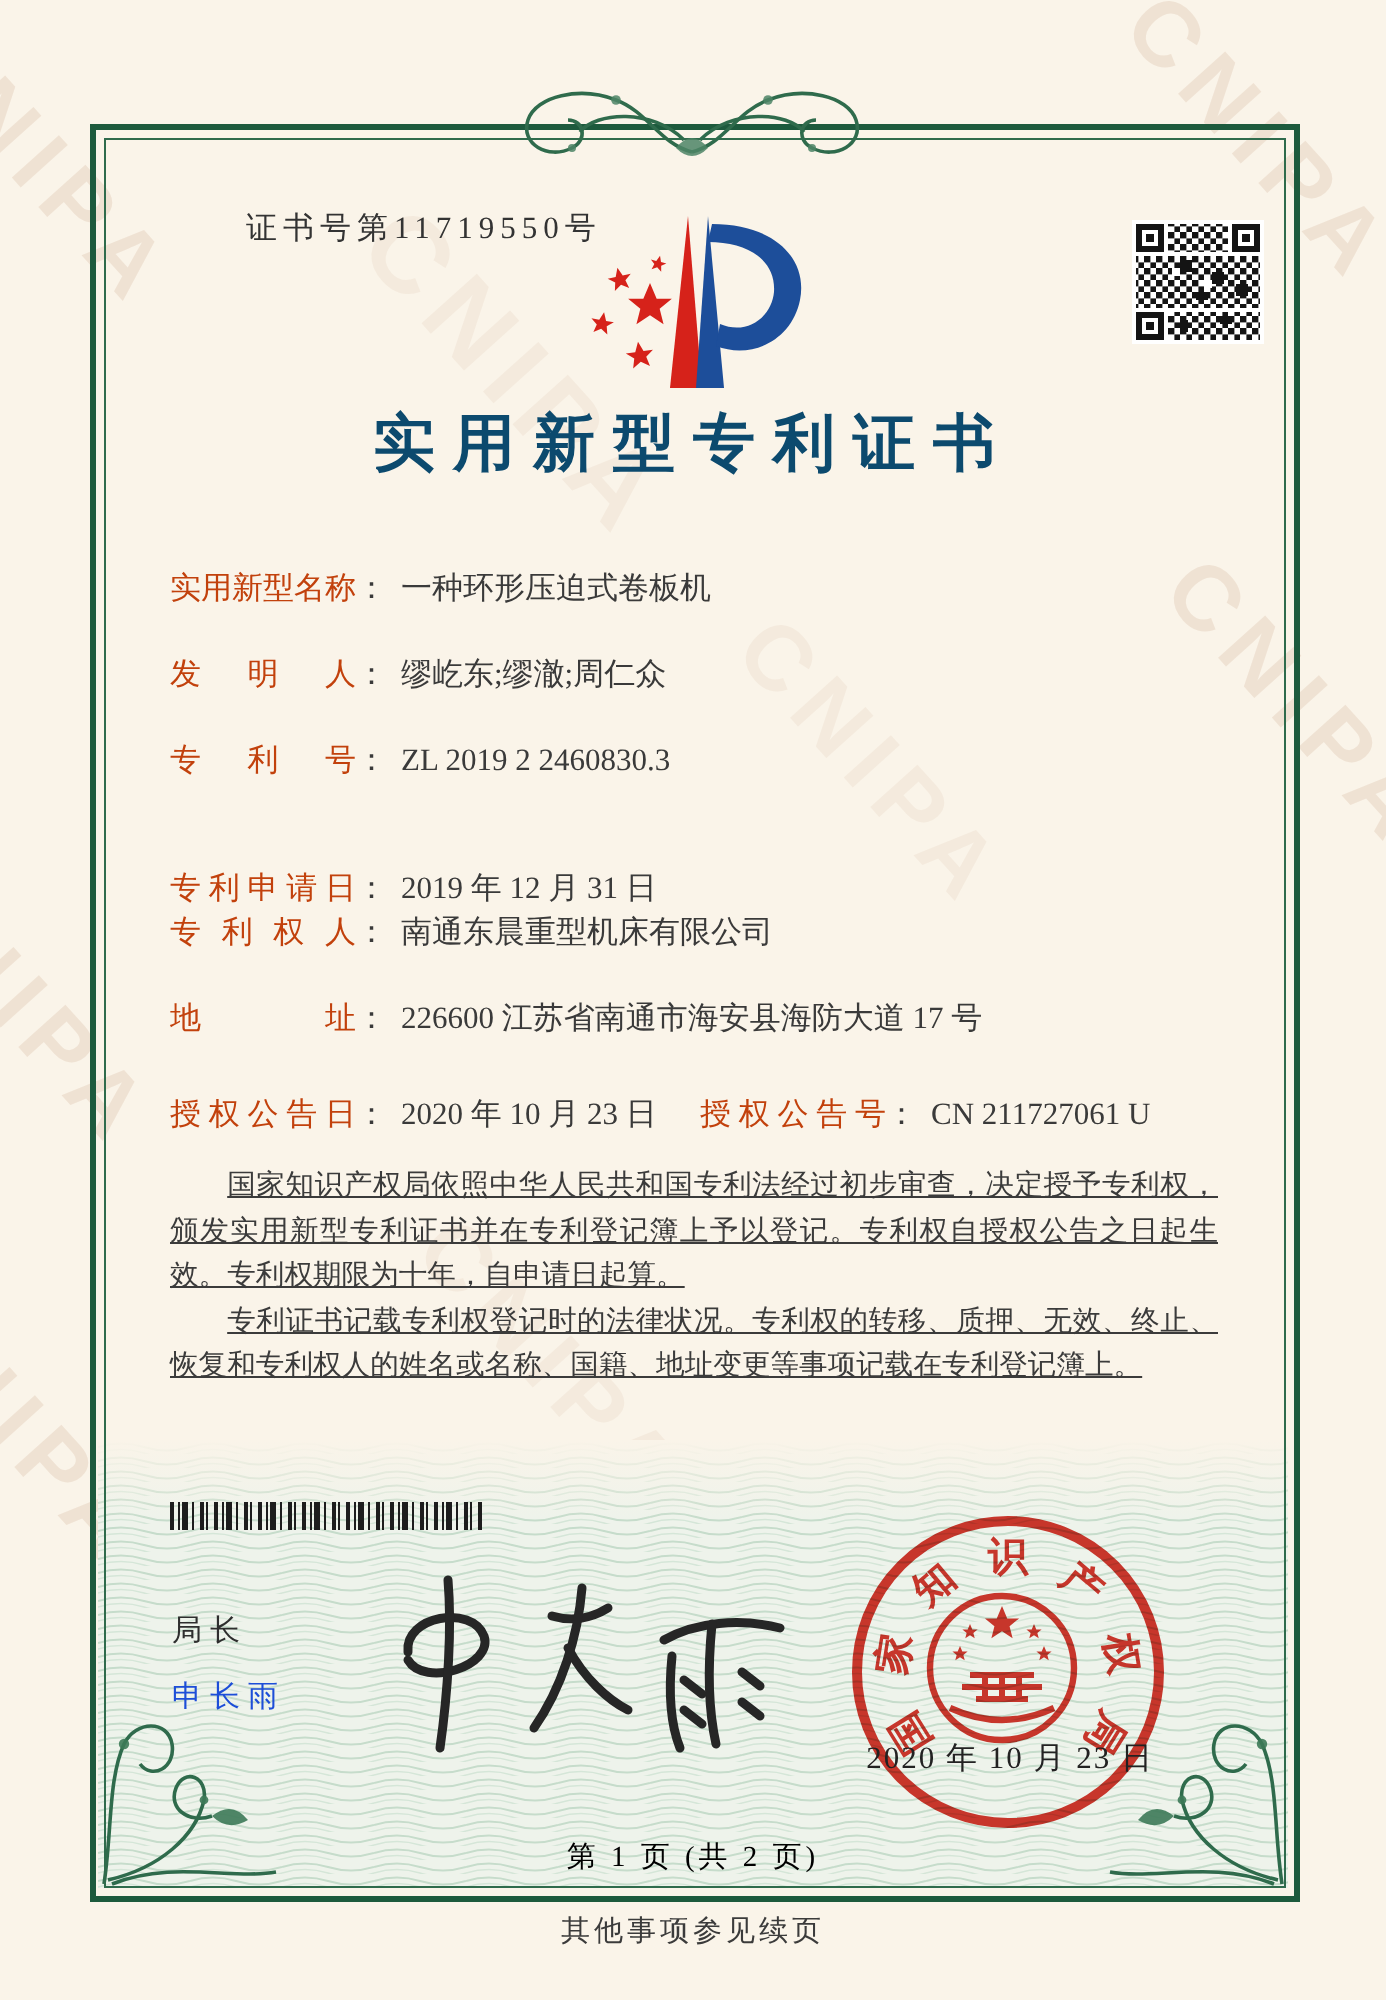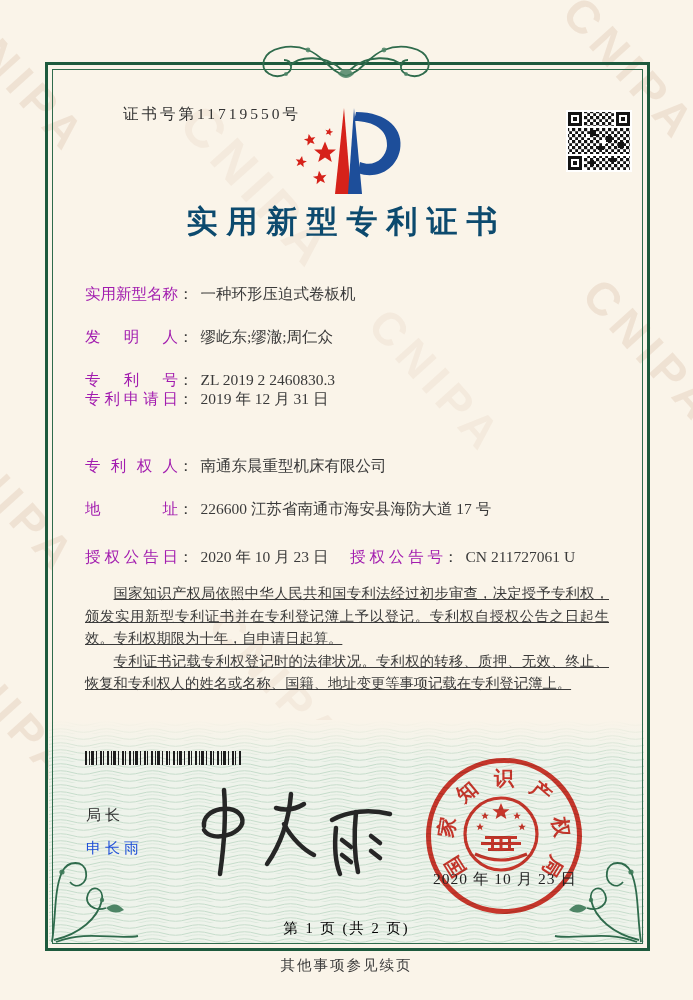--- a/index.html
+++ b/index.html
@@ -19,21 +19,21 @@
   .band .fade{position:absolute;left:0;top:0;right:0;height:40px;
               background:linear-gradient(#faf4e9,rgba(250,244,233,0));}
   .ornament{position:absolute;z-index:3;pointer-events:none;}
   
   .cert-no{position:absolute;left:85px;top:104px;font-size:15.5px;letter-spacing:3px;z-index:4;margin-left:38px;}
   .logo{position:absolute;left:288px;top:96px;z-index:4;}
   .qr{position:absolute;left:565px;top:110px;z-index:4;}
   .title{position:absolute;left:0;right:0;top:201px;text-align:center;font-size:31px;
          font-weight:bold;letter-spacing:9px;color:#0c4a6e;z-index:4;}
   .row{position:absolute;left:85px;font-size:15.5px;z-index:4;white-space:nowrap;color:#3a3a3a;}
-  .flabel{display:inline-block;width:93px;text-align:justify;text-align-last:justify;color:#a21caf;}
+  .flabel{display:inline-block;width:93px;text-align:justify;text-align-last:justify;color:#c2410c;}
   .fval{margin-left:7px;}
   .col2{position:absolute;left:265px;top:0;}
   .paras{position:absolute;left:85px;top:582px;width:524px;font-size:14.3px;line-height:22.6px;
          text-align:justify;z-index:4;color:#3b3b3b;}
   .paras p{margin:0;text-indent:2em;text-decoration:underline;}
   .barcode{position:absolute;left:85px;top:751px;width:158px;height:14px;z-index:4;
     background:repeating-linear-gradient(90deg,#1d1d1d 0 2px,rgba(0,0,0,0) 2px 4px,
     #1d1d1d 4px 5px,rgba(0,0,0,0) 5px 6px,#1d1d1d 6px 9px,rgba(0,0,0,0) 9px 11px,
     #1d1d1d 11px 12px,rgba(0,0,0,0) 12px 15px,#1d1d1d 15px 17px,rgba(0,0,0,0) 17px 18px,
     #1d1d1d 18px 19px,rgba(0,0,0,0) 19px 22px);}
@@ -189,21 +189,21 @@
 
   <div class="row" style="top:284px;">
     <span class="flabel">实用新型名称</span><span>：</span><span class="fval">一种环形压迫式卷板机</span>
   </div>
   <div class="row" style="top:327px;">
     <span class="flabel">发明人</span><span>：</span><span class="fval">缪屹东;缪澈;周仁众</span>
   </div>
   <div class="row" style="top:370px;">
     <span class="flabel">专利号</span><span>：</span><span class="fval">ZL 2019 2 2460830.3</span>
   </div>
-  <div class="row" style="top:389px;">
+  <div class="row" style="top:434px;">
     <span class="flabel">专利申请日</span><span>：</span><span class="fval">2019 年 12 月 31 日</span>
   </div>
   <div class="row" style="top:456px;">
     <span class="flabel">专利权人</span><span>：</span><span class="fval">南通东晨重型机床有限公司</span>
   </div>
   <div class="row" style="top:499px;">
     <span class="flabel">地址</span><span>：</span><span class="fval">226600 江苏省南通市海安县海防大道 17 号</span>
   </div>
   <div class="row" style="top:547px;">
     <span class="flabel">授权公告日</span><span>：</span><span class="fval">2020 年 10 月 23 日</span>

